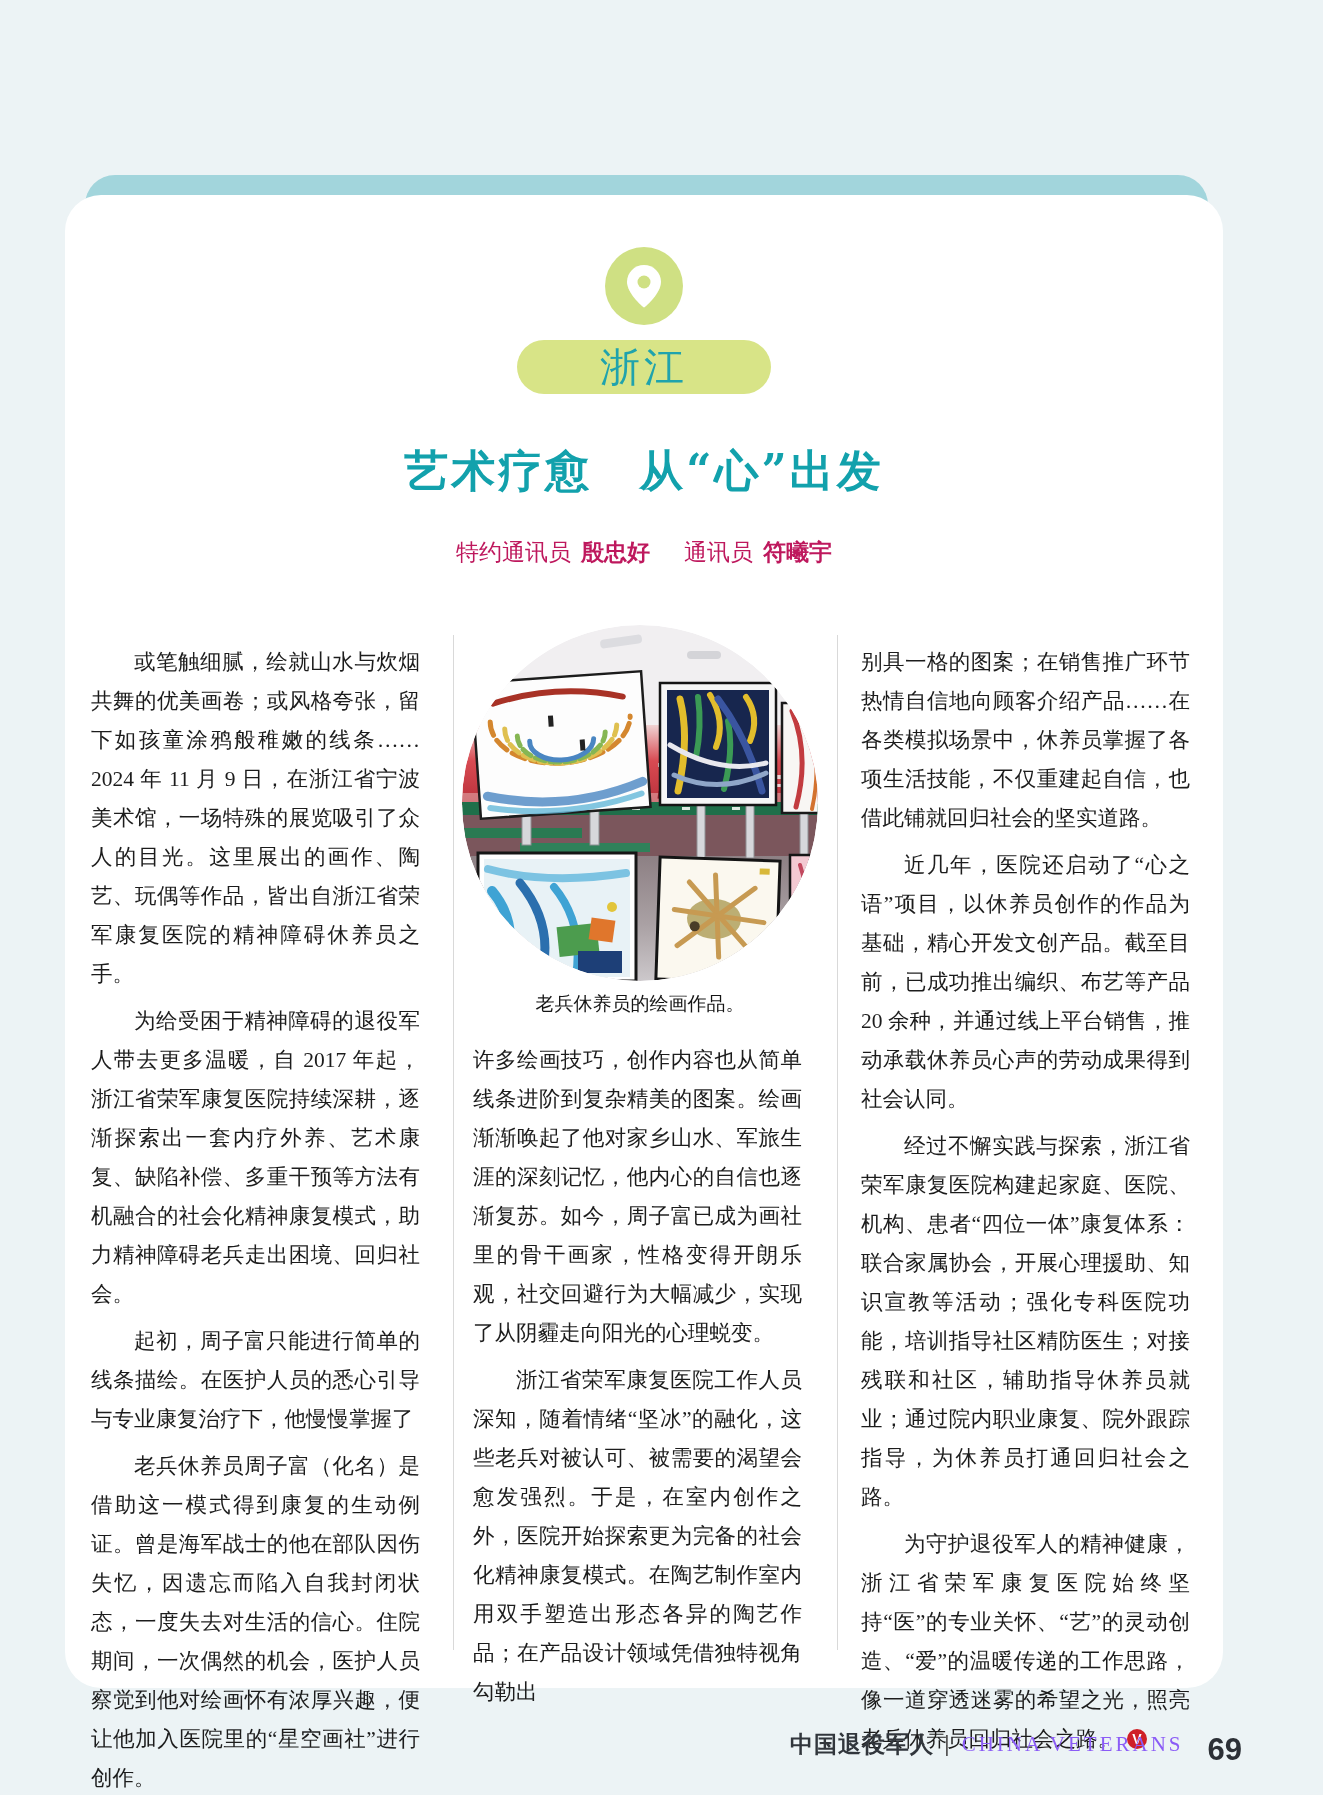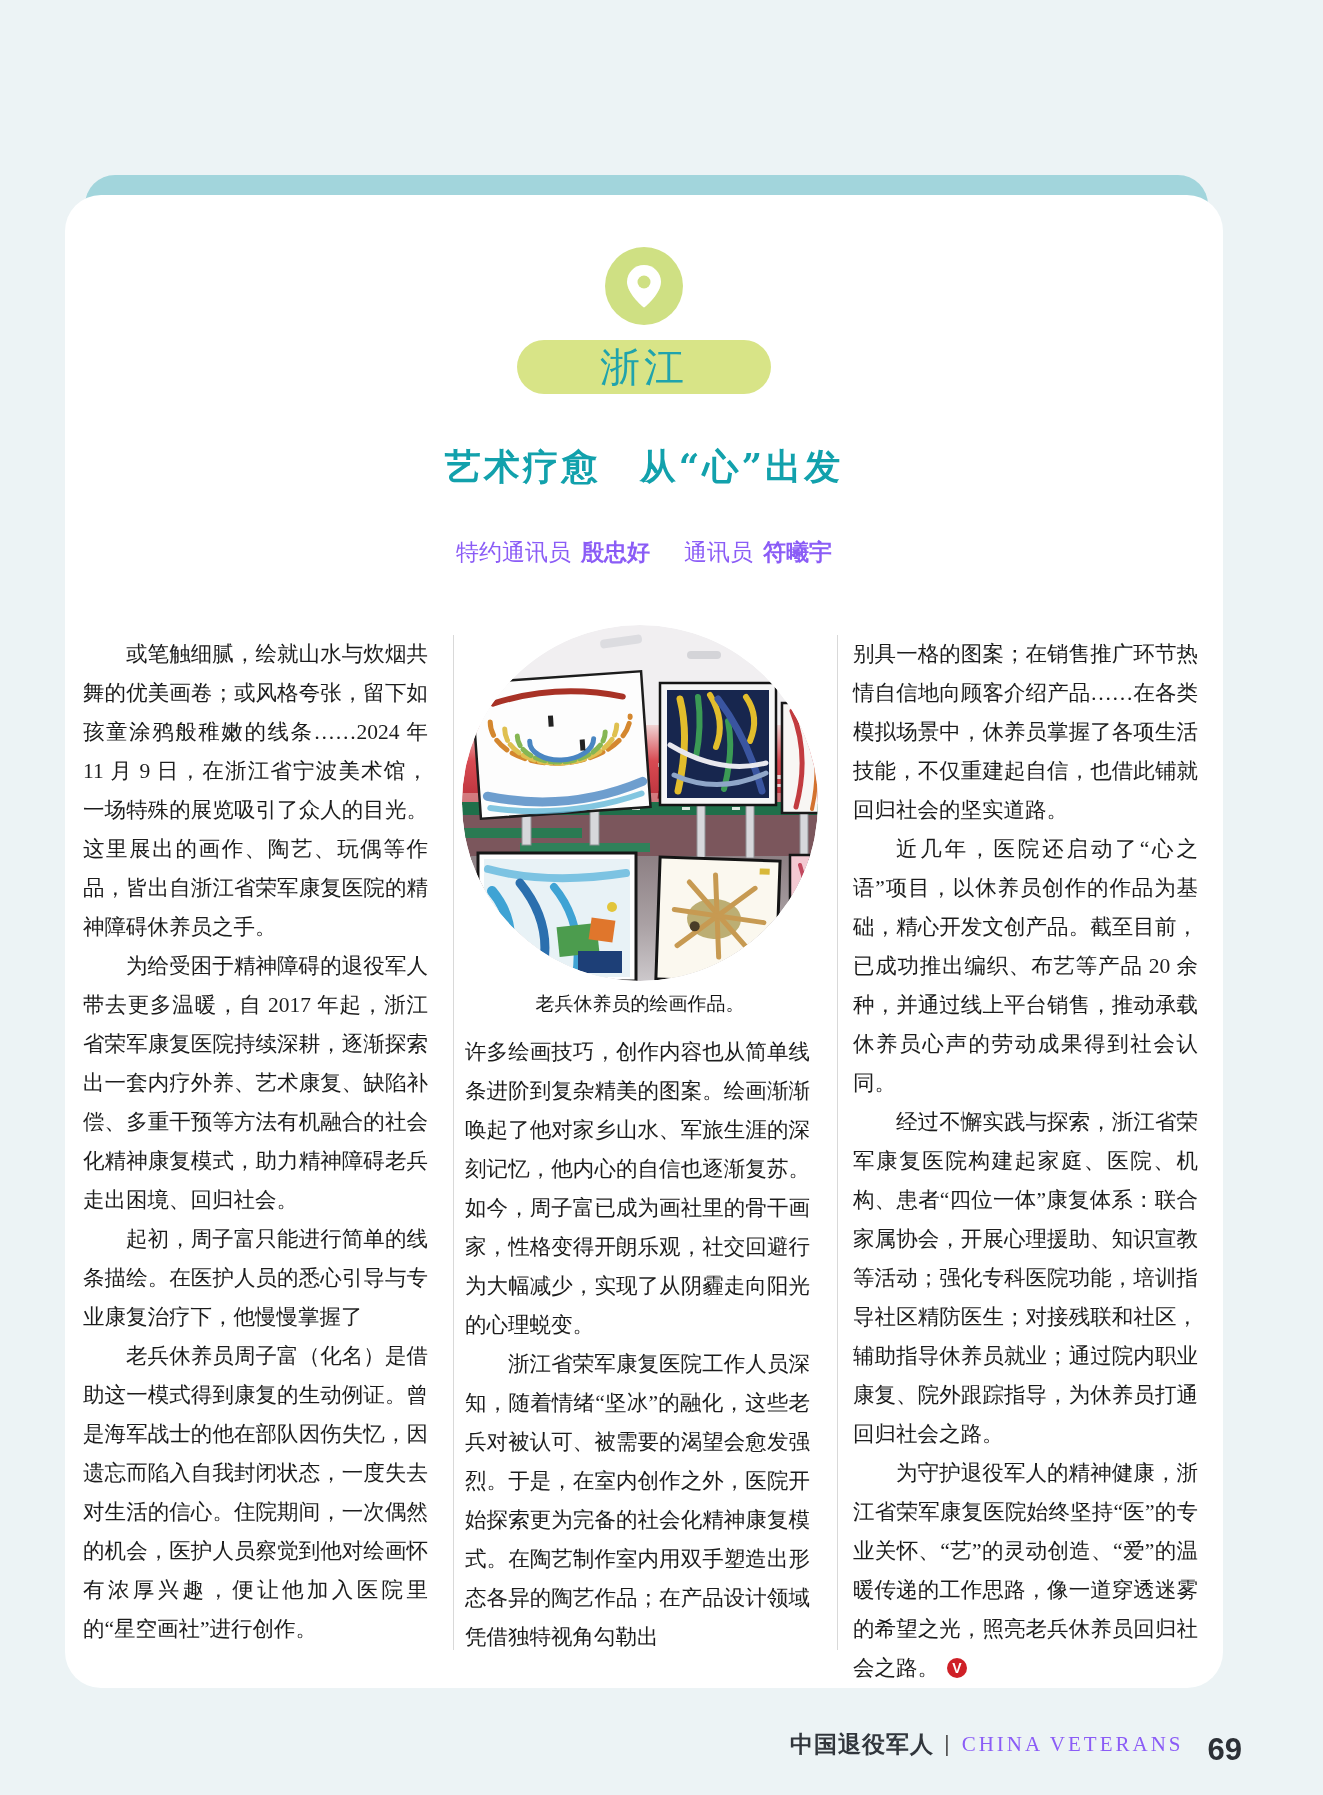--- a/index.html
+++ b/index.html
@@ -8,31 +8,31 @@
   .teal-bar{position:absolute;left:85px;top:175px;width:1123px;height:60px;
             background:#a2d5dc;border-radius:30px 30px 0 0;}
   .card{position:absolute;left:65px;top:195px;width:1158px;height:1493px;background:#ffffff;
         border-radius:36px;}
   
   .pin-wrap{position:absolute;left:540px;top:52px;width:78px;height:78px;}
   .region-pill{position:absolute;left:452px;top:145px;width:254px;height:54px;border-radius:31px;
                background:#d8e487;display:flex;align-items:center;justify-content:center;
                font-family:"Liberation Sans",sans-serif;font-size:40px;color:#1fa3ad;letter-spacing:4px;}
   .title{position:absolute;left:0;top:250px;width:100%;text-align:center;
-         font-family:"DejaVu Serif",serif;font-weight:900;font-size:36px;line-height:1.2;
+         font-family:"DejaVu Serif",serif;font-weight:900;font-size:44px;line-height:1.2;
          color:#12a1ac;letter-spacing:3px;}
   .byline{position:absolute;left:0;top:342px;width:100%;text-align:center;
-          font-family:Liberation Serif, serif;font-size:23px;color:#8b5cf6;}
+          font-family:Liberation Serif, serif;font-size:23px;color:#be185d;}
   .byline b{font-weight:700;}
   .byline .sp{display:inline-block;width:34px;}
   .byline .sp2{display:inline-block;width:10px;}
   
   .col{position:absolute;top:440px;font-size:21.5px;line-height:39px;text-align:justify;
        text-justify:inter-ideograph;color:#1c1c1c;}
-  .col .para{margin:0;}
+  .col .para{margin:8px;}
   .col .para.indent{text-indent:2em;}
   .col1{left:18px;width:345px;}
   .col2{left:400px;width:345px;top:838px;}
   .col3{left:788px;width:345px;}
   .vdivider{position:absolute;top:440px;width:1px;height:1015px;background:#d9d9d9;}
   .vd1{left:388px;} .vd2{left:772px;}
   
   .photo{position:absolute;left:397px;top:430px;width:356px;height:356px;border-radius:50%;overflow:hidden;}
   .photo svg{display:block;}
   .caption{position:absolute;left:397px;top:796px;width:356px;text-align:center;

